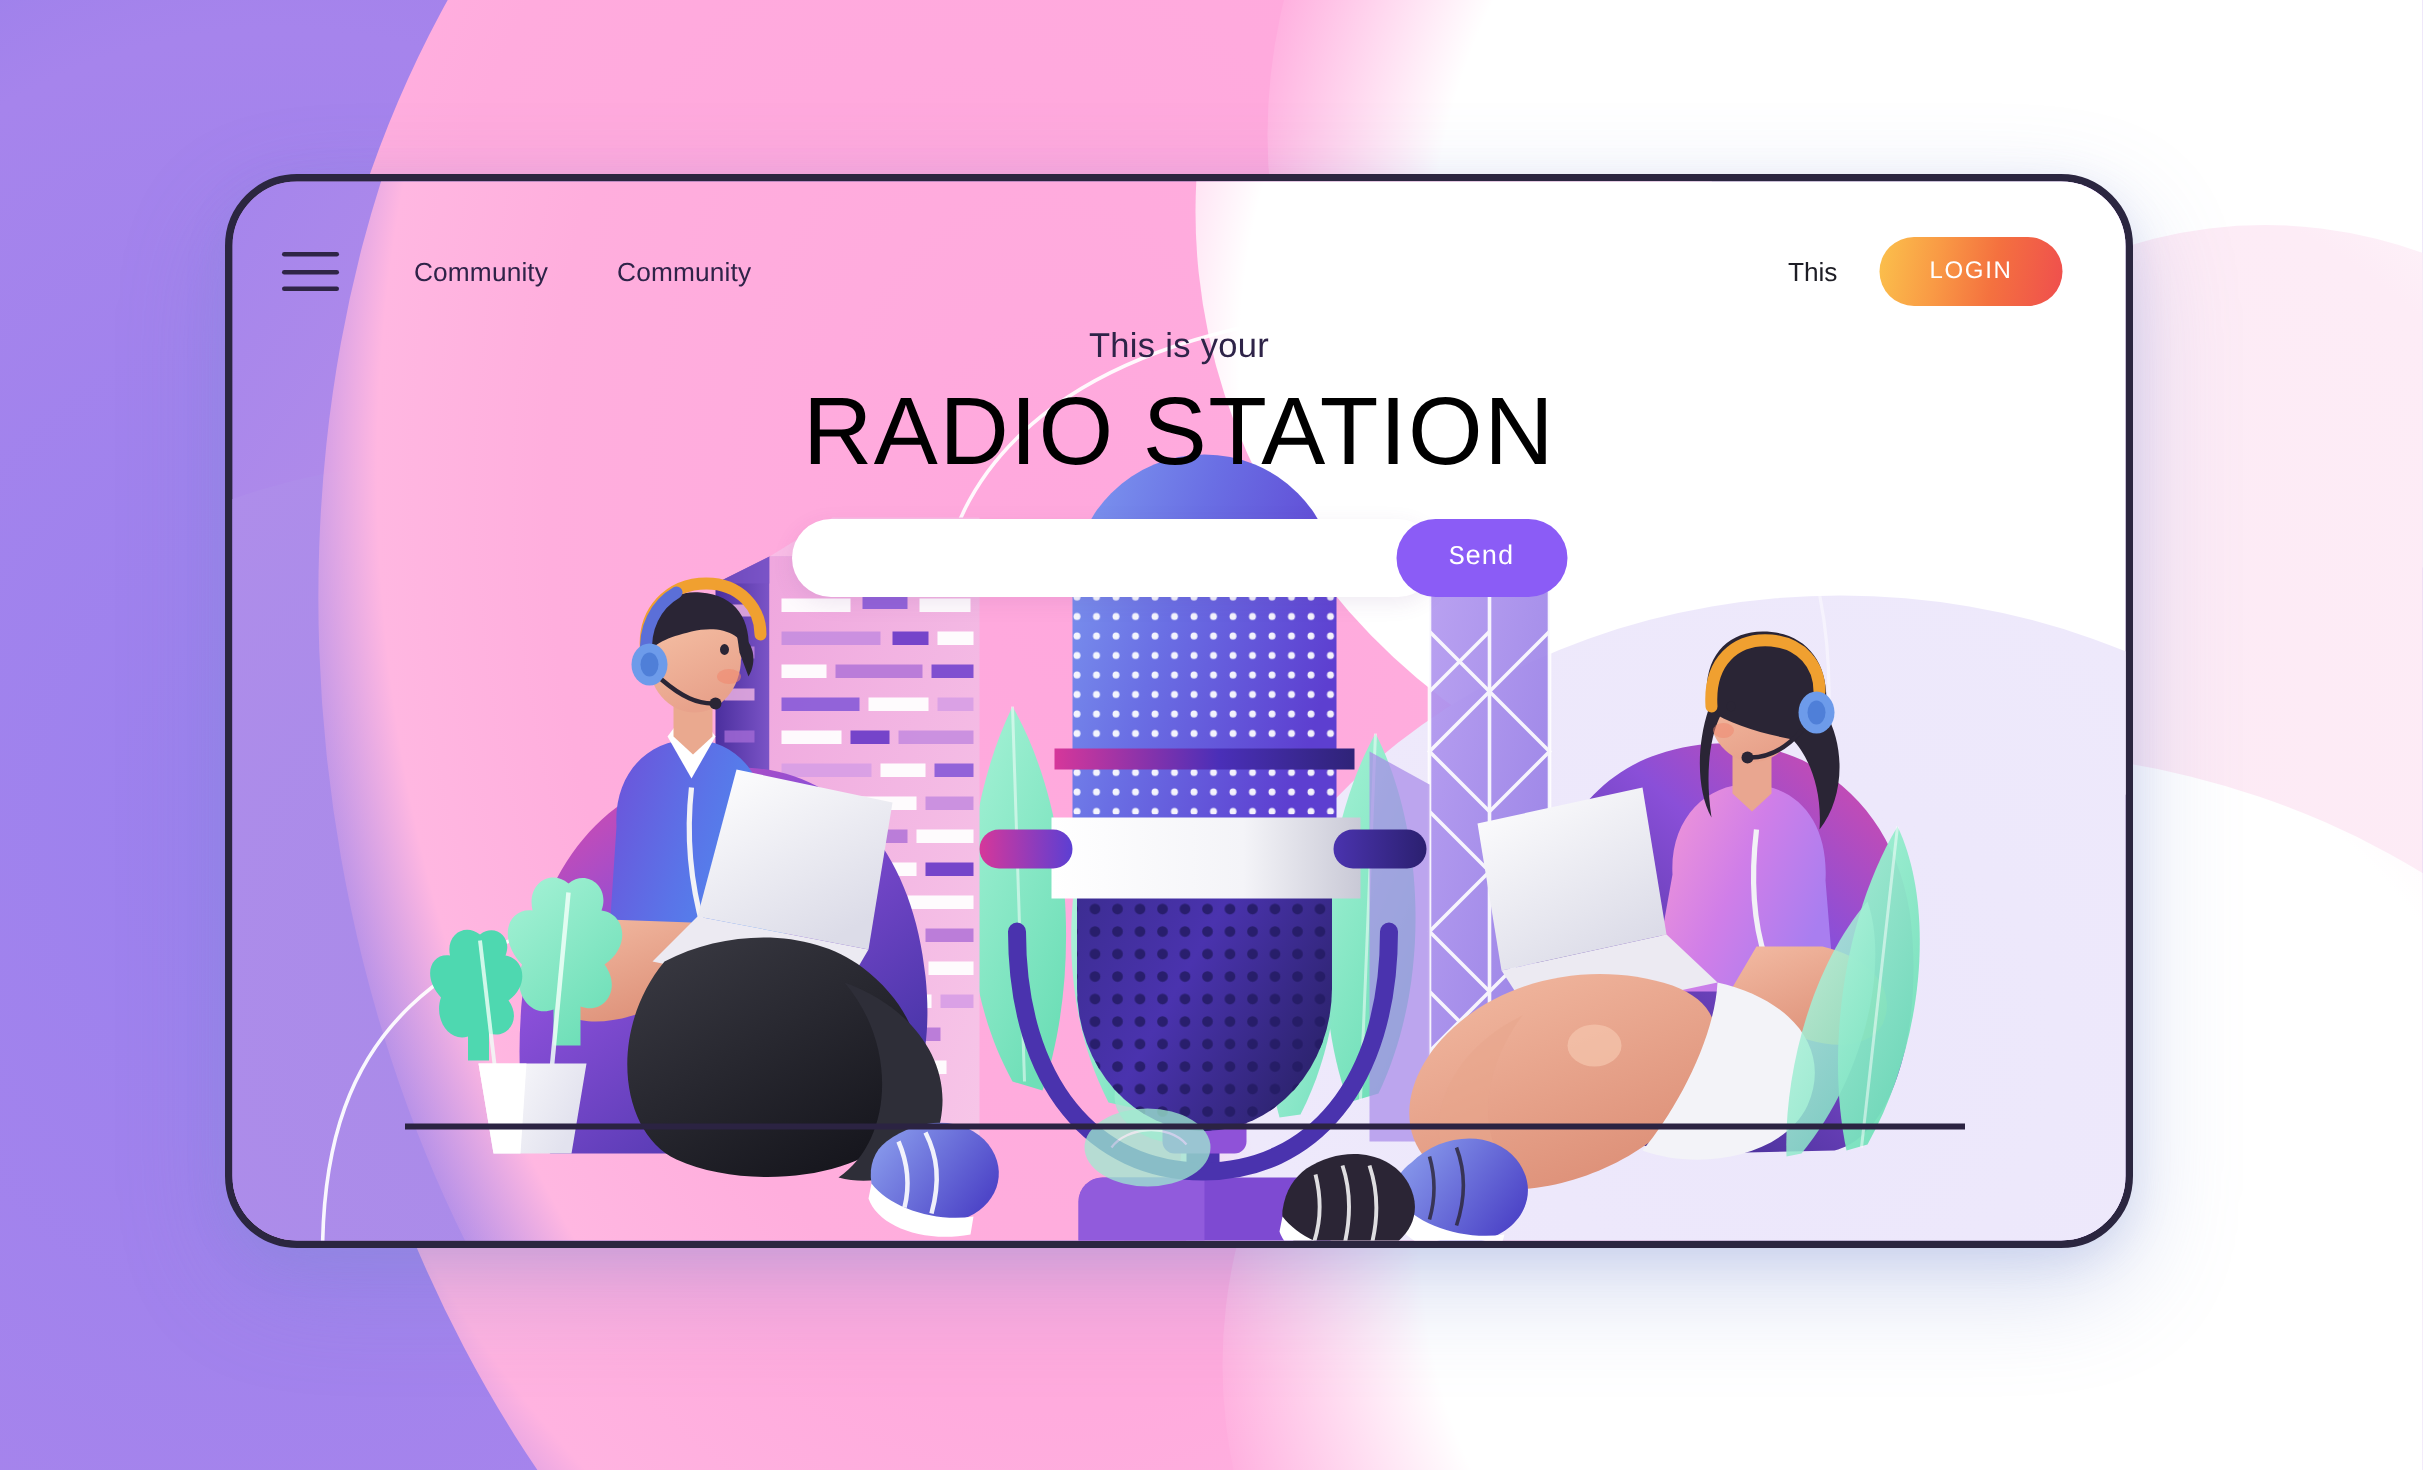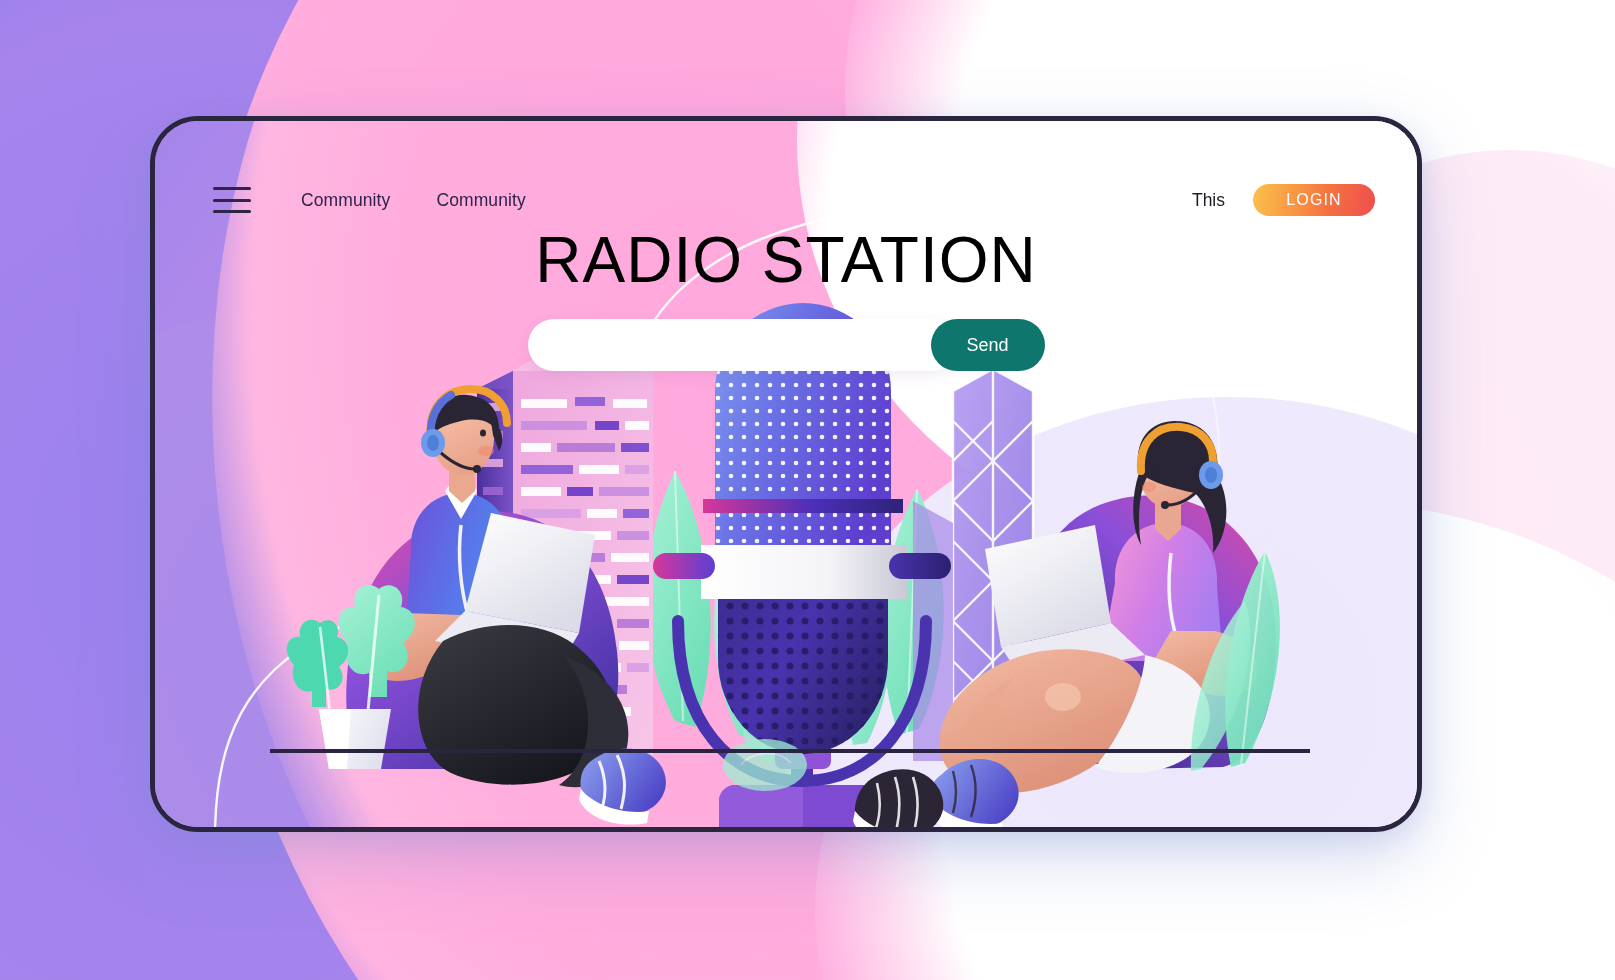--- a/index.html
+++ b/index.html
@@ -112,35 +112,35 @@
     border-radius:50%;
   }
 
   
   .swoosh { position:absolute; left:0; top:0; width:1272px; height:716px; }
 
   
   .nav {
     position:absolute; left:0; top:0; width:100%;
     height:120px; display:flex; align-items:center;
-    padding:0 42px 0 58px; z-index:40;margin-top:19px;
+    padding:0 42px 0 33px; z-index:40;
   }
   .burger {
     width:38px; height:26px; display:flex; flex-direction:column;
     justify-content:space-between; cursor:pointer; margin-right:50px;
   }
   .burger span { display:block; height:3px; background:#2f2546; border-radius:2px; }
   .nav-link {
     font-size:17.5px; color:#2e2348; margin-right:46px;
     cursor:pointer; letter-spacing:.1px;
   }
   .nav-spacer { flex:1; }
   .help-link { font-size:17.5px; color:#1d1d25; margin-right:28px; cursor:pointer; }
   .login-btn {
-    width:122px; height:32px; border-radius:23px; border:none;
+    width:122px; height:46px; border-radius:23px; border:none;
     background: linear-gradient(100deg, #fbc14c 0%, #f99a45 32%, #f4713f 62%, #ef4e4e 100%);
     color:#fff; font-size:16px; font-weight:400; letter-spacing:1.1px;
     cursor:pointer; font-family:"Liberation Sans", sans-serif;
   }
 
   
   .hero { position:absolute; left:0; top:96px; width:100%; text-align:center; z-index:35; }
   .hero-kicker { font-size:23px; color:#2e2348; letter-spacing:.2px; }
   .hero-title {
     font-size:64px; color:#000000; letter-spacing:1px;
@@ -153,22 +153,22 @@
   .search-input {
     position:absolute; left:0; top:0;
     width:430px; height:52px; border-radius:26px; border:none;
     background:#ffffff; outline:none; padding:0 26px;
     font-size:16px; color:#2c2241; font-family:"Liberation Sans", sans-serif;
     box-shadow: 0 4px 14px rgba(110,60,140,0.10);
   }
   .send-btn {
     position:absolute; right:0; top:0;
     width:114px; height:52px; border-radius:26px; border:none;
-    background:#0f766e; color:#ffffff; font-size:18px; cursor:pointer;
-    font-family:Liberation Sans, sans-serif;
+    background:#8b5cf6; color:#ffffff; font-size:18px; cursor:pointer;
+    font-family:Liberation Mono, monospace;
   }
 
   
   .illus { position:absolute; left:0; top:0; width:1272px; height:716px; z-index:20; }
   .ground-line {
     position:absolute; left:115px; bottom:74px;
     width:1040px; height:4px; background:#2b2342; z-index:30;
   }
 </style>
 </head>
@@ -560,20 +560,21 @@
             <span></span>
         </div>
         <div class="nav-link">Community</div>
         <div class="nav-link">Community</div>
         <div class="nav-spacer"></div>
         <div class="help-link">This</div>
         <button class="login-btn">LOGIN</button>
       </div>
 
       <div class="hero">
+        <div class="hero-kicker">This is your</div>
         <div class="hero-title">RADIO STATION</div>
         <div class="search-wrap">
           <input class="search-input" type="text" placeholder="" style="">
           <button class="send-btn">Send</button>
         </div>
       </div>
 
     </div>
   </div>
 </div>

